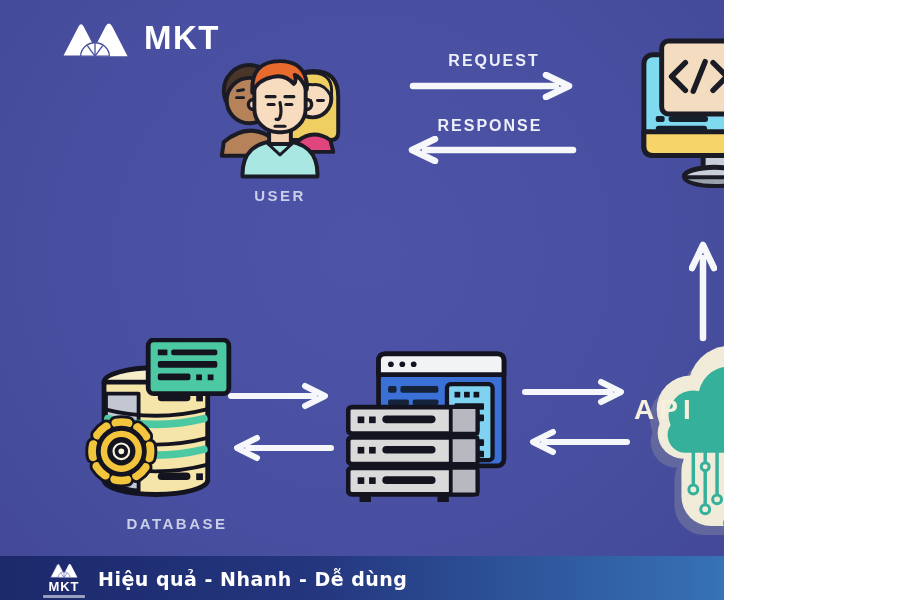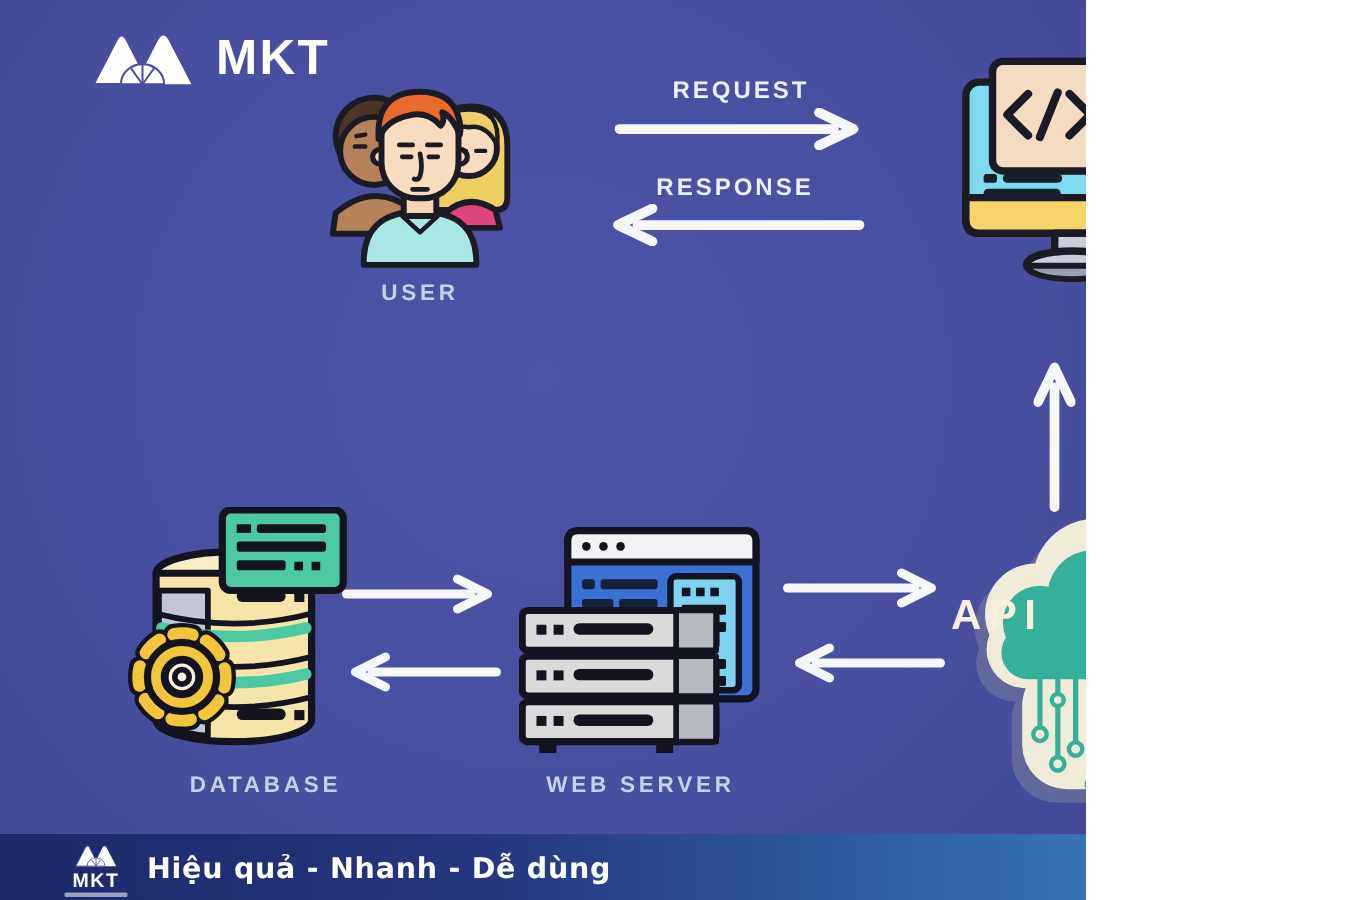--- a/index.html
+++ b/index.html
@@ -296,21 +296,20 @@
       <rect x="12" y="102" width="7" height="7" fill="#141420"></rect>
         <rect x="24" y="102" width="7" height="7" fill="#141420"></rect>
       <rect x="38" y="101" width="56" height="8" rx="4" fill="#141420"></rect>
       <rect x="2" y="124" width="136" height="28" rx="4" fill="#dadada" stroke="#141420" stroke-width="5"></rect>
       <rect x="110" y="124" width="28" height="28" fill="#b6bac0" stroke="#141420" stroke-width="4"></rect>
       <rect x="12" y="134" width="7" height="7" fill="#141420"></rect>
         <rect x="24" y="134" width="7" height="7" fill="#141420"></rect>
       <rect x="38" y="133" width="56" height="8" rx="4" fill="#141420"></rect>
     </g>
   </svg>
-  <div class="abs node-label server-label">WEB SERVER</div>
 
   <svg class="abs arrow-srv-out" width="112" height="28" viewBox="0 0 112 28">
     <g stroke="#f6f7fb" stroke-width="6" fill="none" stroke-linecap="round" stroke-linejoin="round">
       <line x1="5" y1="14" x2="90" y2="14"></line>
         <path d="M81,4 L101,14 L81,24"></path>
     </g>
   </svg>
   <svg class="abs arrow-srv-in" width="112" height="28" viewBox="0 0 112 28">
     <g stroke="#f6f7fb" stroke-width="6" fill="none" stroke-linecap="round" stroke-linejoin="round">
       <line x1="107" y1="14" x2="24" y2="14"></line>

